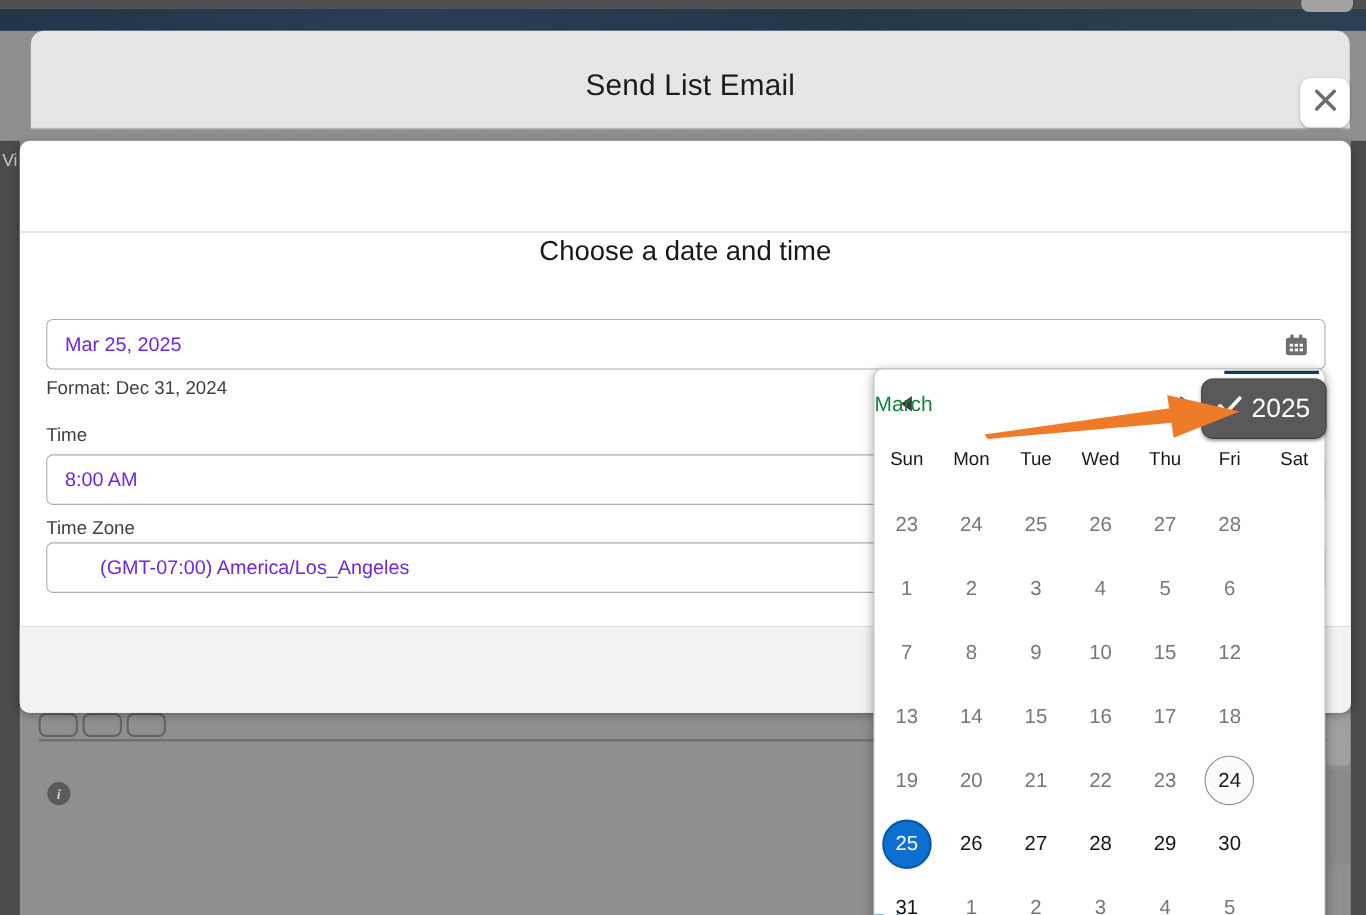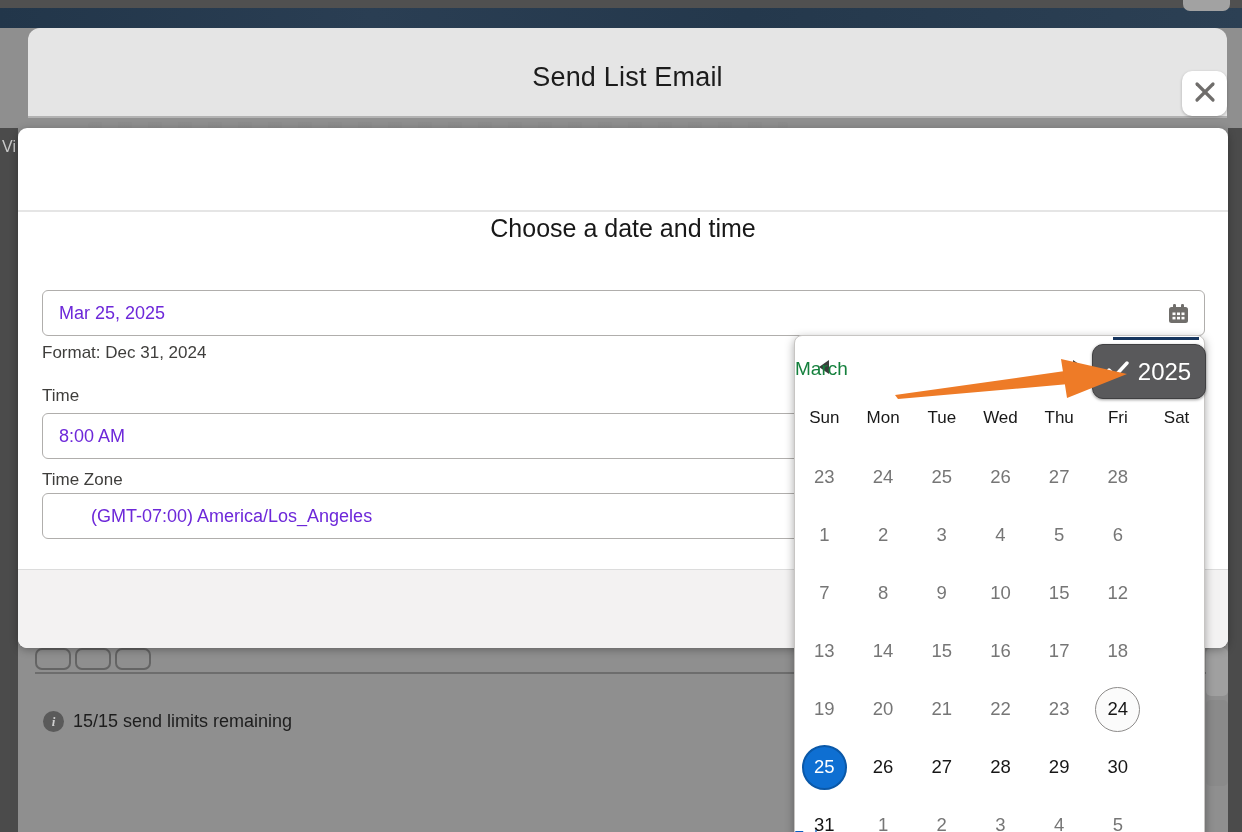--- a/index.html
+++ b/index.html
@@ -120,21 +120,20 @@
 
   <div class="below-area">
     <div class="ghost-btn" style="left:17px;"></div>
     <div class="ghost-btn" style="left:57px;"></div>
     <div class="ghost-btn" style="left:97px;"></div>
     <div class="below-divider"></div>
     <div class="scroll-block-a"></div>
     <div class="scroll-block-b"></div>
     <div class="send-limits-row">
       <span class="info-icon">i</span>
-      <span class="send-limits-text">15/15 send limits remaining</span>
     </div>
   </div>
 
   <div class="dialog">
     <div class="dialog-title">Choose a date and time</div>
     <div class="dialog-divider"></div>
 
     <div class="field-label lbl-date">Date</div>
     <div class="input-box box-date">
       <span class="input-text">Mar 25, 2025</span>

